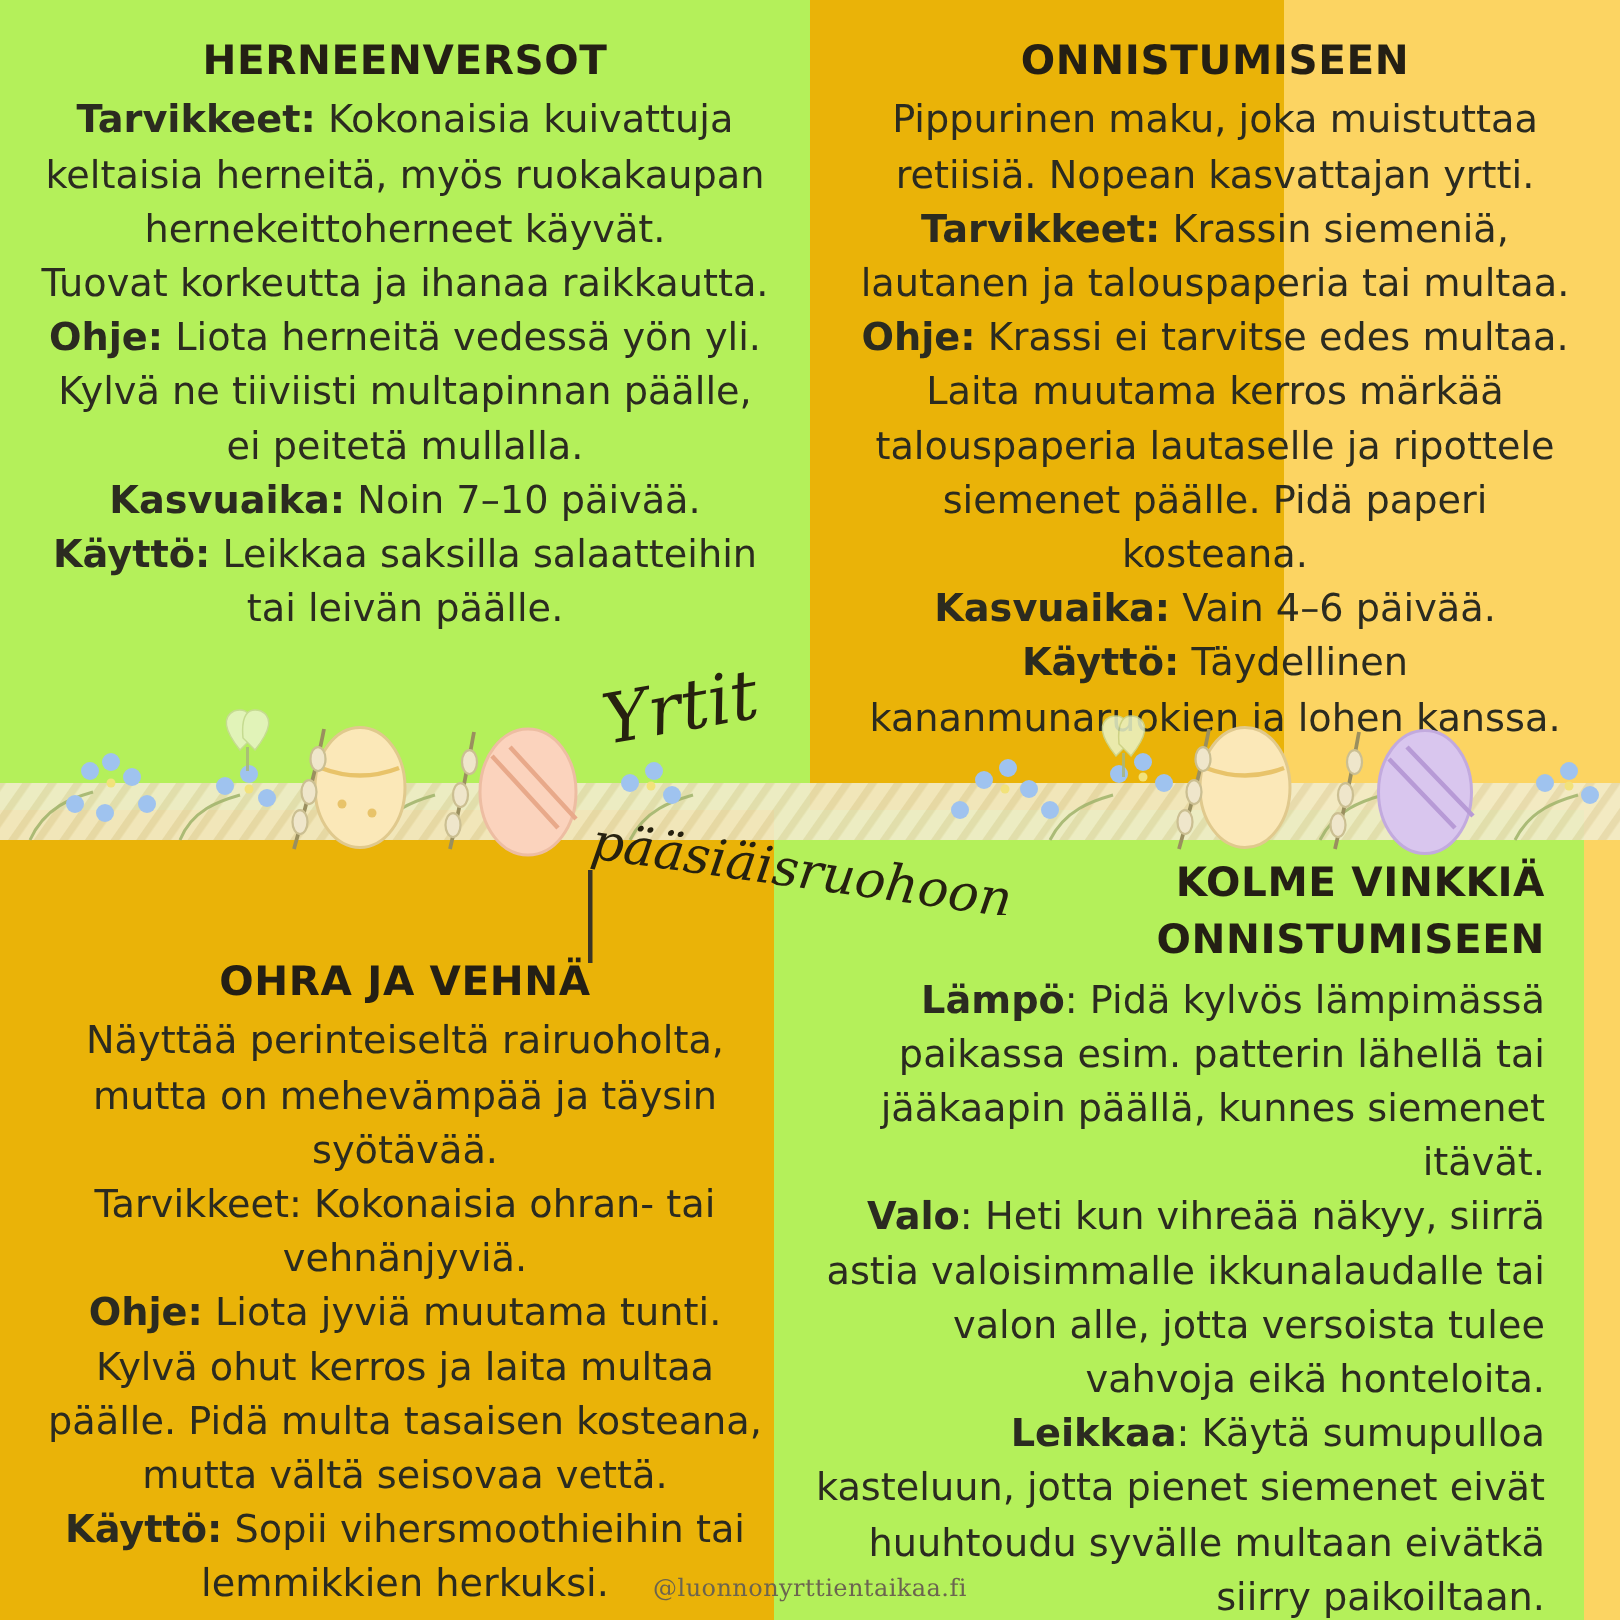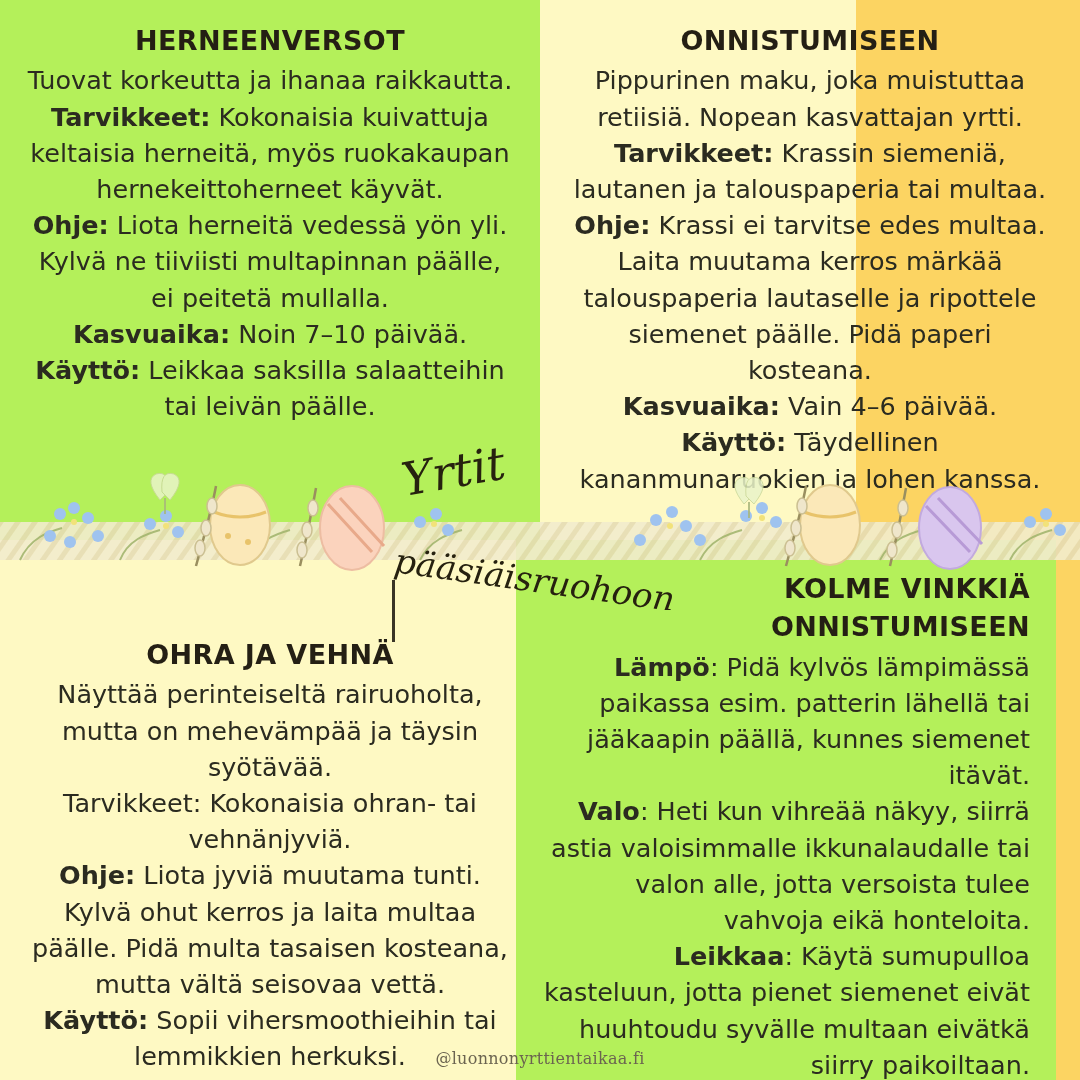--- a/index.html
+++ b/index.html
@@ -10,21 +10,21 @@
     width: 1080px;
     height: 1080px;
     font-family: "DejaVu Sans", sans-serif;
     background: #fcd462;
     overflow: hidden;
   }
   .canvas {
     position: relative;
     width: 856px;
     height: 1080px;
-    background: #fef9c3;
+    background: #eab308;
   }
 
   
   .panel {
     position: absolute;
     box-sizing: border-box;
     padding: 22px 26px 0 26px;
     text-align: center;
     color: #2b2b20;
     font-size: 25.5px;
@@ -117,22 +117,22 @@
     letter-spacing: 0.3px;
   }
 </style>
 </head>
 <body>
 
 <div class="canvas">
 
   <section class="panel green" id="panel-tl">
     <h2>HERNEENVERSOT</h2>
+    <p><b>Tarvikkeet:</b><span> Kokonaisia kuivattuja keltaisia herneitä, myös ruokakaupan hernekeittoherneet käyvät.</span></p>
     <p><span>Tuovat korkeutta ja ihanaa raikkautta.</span></p>
-    <p><b>Tarvikkeet:</b><span> Kokonaisia kuivattuja keltaisia herneitä, myös ruokakaupan hernekeittoherneet käyvät.</span></p>
     <p><b>Ohje:</b><span> Liota herneitä vedessä yön yli. Kylvä ne tiiviisti multapinnan päälle, ei peitetä mullalla.</span></p>
     <p><b>Kasvuaika:</b><span> Noin 7–10 päivää.</span></p>
     <p><b>Käyttö:</b><span> Leikkaa saksilla salaatteihin tai leivän päälle.</span></p>
   </section>
 
   <section class="panel yellow" id="panel-tr">
     <h2>ONNISTUMISEEN</h2>
     <p><span>Pippurinen maku, joka muistuttaa retiisiä. Nopean kasvattajan yrtti.</span></p>
     <p><b>Tarvikkeet:</b><span> Krassin siemeniä, lautanen ja talouspaperia tai multaa.</span></p>
     <p><b>Ohje:</b><span> Krassi ei tarvitse edes multaa. Laita muutama kerros märkää talouspaperia lautaselle ja ripottele siemenet päälle. Pidä paperi kosteana.</span></p>

